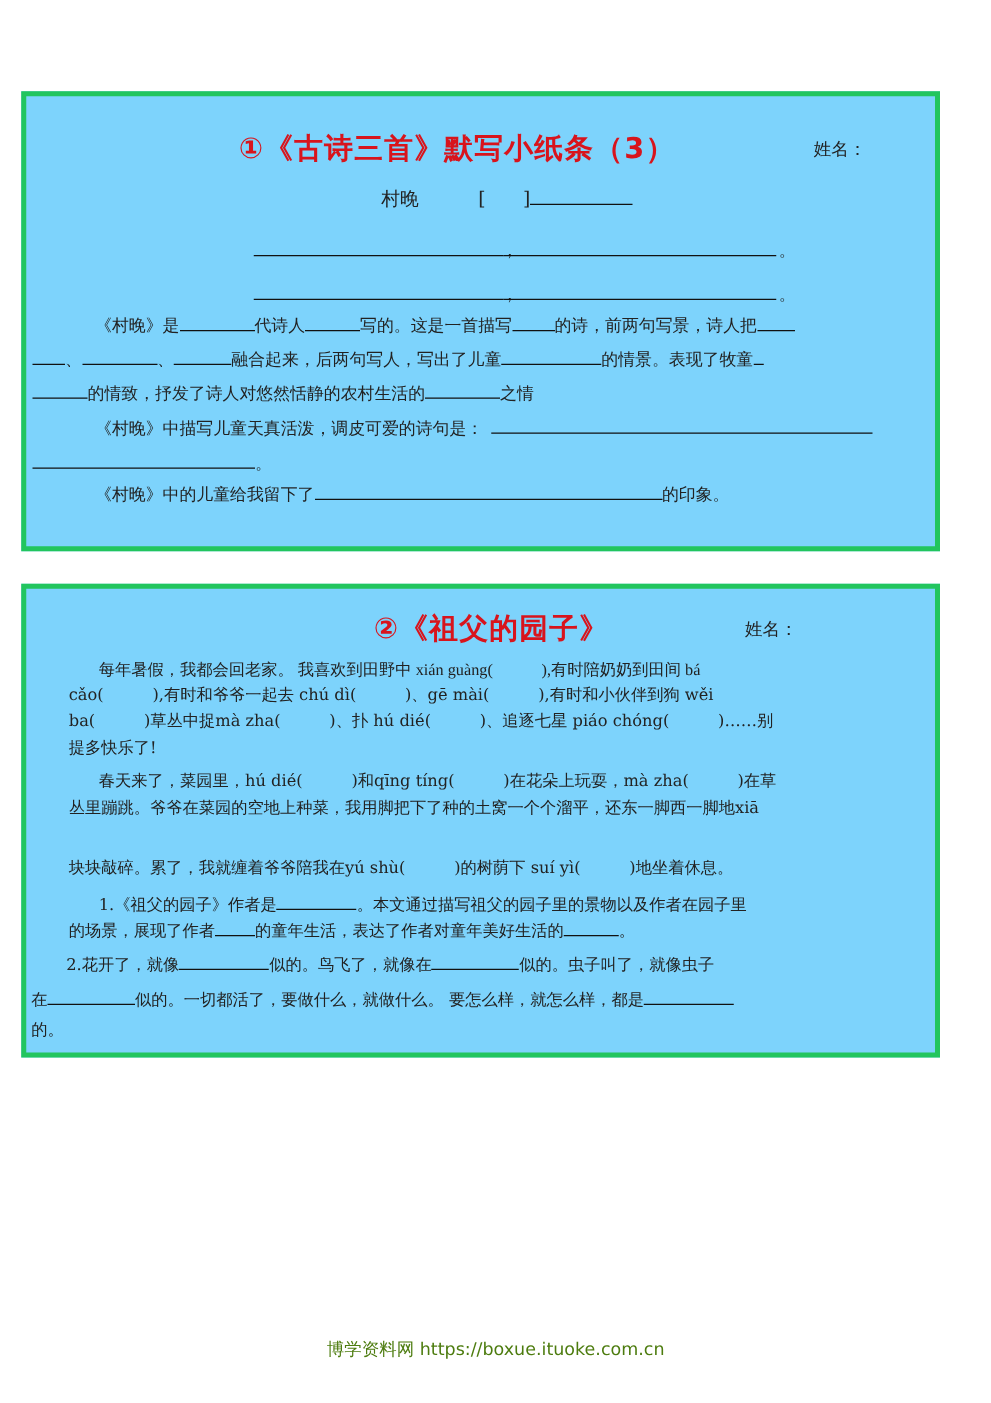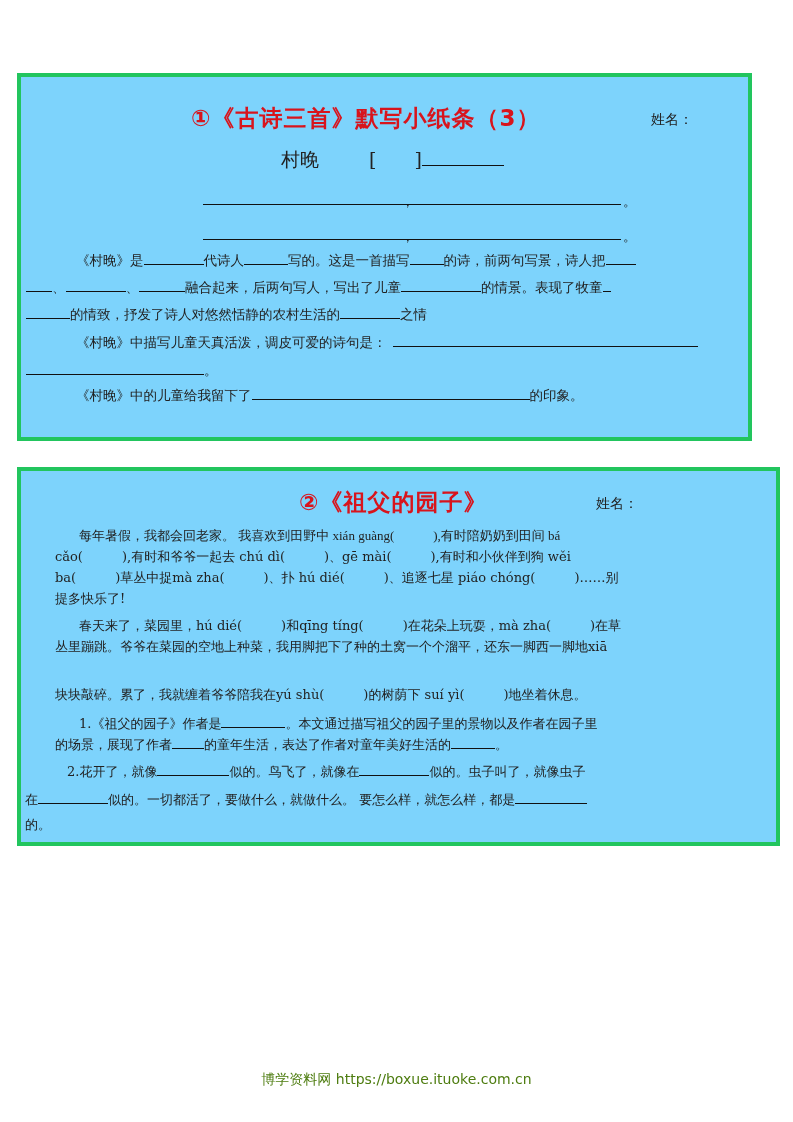--- a/index.html
+++ b/index.html
@@ -1,36 +1,36 @@
 <!DOCTYPE html>
 <html><head>
   <meta charset="utf-8">
   <style>
     html, body { margin: 0; padding: 0; background: #ffffff; }
     body { width: 793px; height: 1122px; position: relative; overflow: hidden;
       font-family: "DejaVu Serif", "Liberation Serif", serif; color: #222; }
     .box { position: absolute; left: 17px; width: 727px; border: 4px solid #22c55e; background: #7dd3fc; box-sizing: content-box; }
     #box1 { top: 73px; height: 360px; }
-    #box2 { top: 467px; height: 371px; padding-left: 28px; }
+    #box2 { top: 467px; height: 371px; }
     .title { position: absolute; color: #d8141c; font-family: "DejaVu Sans", "Liberation Sans", sans-serif; font-weight: bold; font-size: 23px; letter-spacing: 1px; }
     .name-label { position: absolute; font-family: "DejaVu Sans", "Liberation Sans", sans-serif; font-size: 14px; color: #222; }
     .line { position: absolute; font-size: 13.5px; white-space: nowrap; line-height: 20px; }
     .blank { display: inline-block; border-bottom: 1px solid #111; height: 14px; vertical-align: baseline; }
     .hr { position: absolute; border-bottom: 1px solid #111; }
     .small { font-size: 13px; }
     .footer { position: absolute; top: 1071px; left: 0; width: 793px; text-align: center; font-family: "DejaVu Sans", "Liberation Sans", sans-serif; font-size: 14px; color: #4d7c0f; }
   </style>
 </head>
 <body>
 
 <div id="box1" class="box">
   <div class="title" style="left:170px; top:26px;">①《古诗三首》默写小纸条（3）</div>
   <div class="name-label" style="left:630px; top:34px;">姓名：</div>
 
-  <div class="line" style="left:260px; top:72px; font-size:19px;">
+  <div class="line" style="left:284px; top:72px; font-size:15px;">
     <span>村晚</span>
     <span style="display:inline-block;width:38px;"></span>
     <span>[　　]</span><span class="blank" style="width:82px;"></span>
   </div>
 
   <div class="hr" style="left:182px; top:127px; width:200px;"></div>
   <span class="line" style="left:380px; top:114px;">，</span>
   <div class="hr" style="left:382px; top:127px; width:218px;"></div>
   <span class="line" style="left:602px; top:114px;">。</span>
 
@@ -73,21 +73,21 @@
   <div class="line small" style="left:34px; top:166px;">丛里蹦跳。爷爷在菜园的空地上种菜，我用脚把下了种的土窝一个个溜平，还东一脚西一脚地xiā</div>
   <div class="line small" style="left:34px; top:214px;">块块敲碎。累了，我就缠着爷爷陪我在yú shù(　　　)的树荫下 suí yì(　　　)地坐着休息。</div>
 
   <div class="line small" style="left:58px; top:242px;">
     <span>1.《祖父的园子》作者是</span><span class="blank" style="width:64px;"></span><span>。本文通过描写祖父的园子里的景物以及作者在园子里</span>
   </div>
   <div class="line small" style="left:34px; top:263px;">
     <span>的场景，展现了作者</span><span class="blank" style="width:32px;"></span><span>的童年生活，表达了作者对童年美好生活的</span><span class="blank" style="width:44px;"></span><span>。</span>
   </div>
 
-  <div class="line small" style="left:46px; top:290px;">
+  <div class="line small" style="left:32px; top:290px;">
     <span>2.花开了，就像</span><span class="blank" style="width:72px;"></span><span>似的。鸟飞了，就像在</span><span class="blank" style="width:70px;"></span><span>似的。虫子叫了，就像虫子</span>
   </div>
   <div class="line small" style="left:4px; top:318px;">
     <span>在</span><span class="blank" style="width:70px;"></span><span>似的。一切都活了，要做什么，就做什么。 要怎么样，就怎么样，都是</span><span class="blank" style="width:72px;"></span>
   </div>
   <div class="line small" style="left:4px; top:344px;">的。</div>
 </div>
 
 <div class="footer">博学资料网 https://boxue.ituoke.com.cn</div>
 

